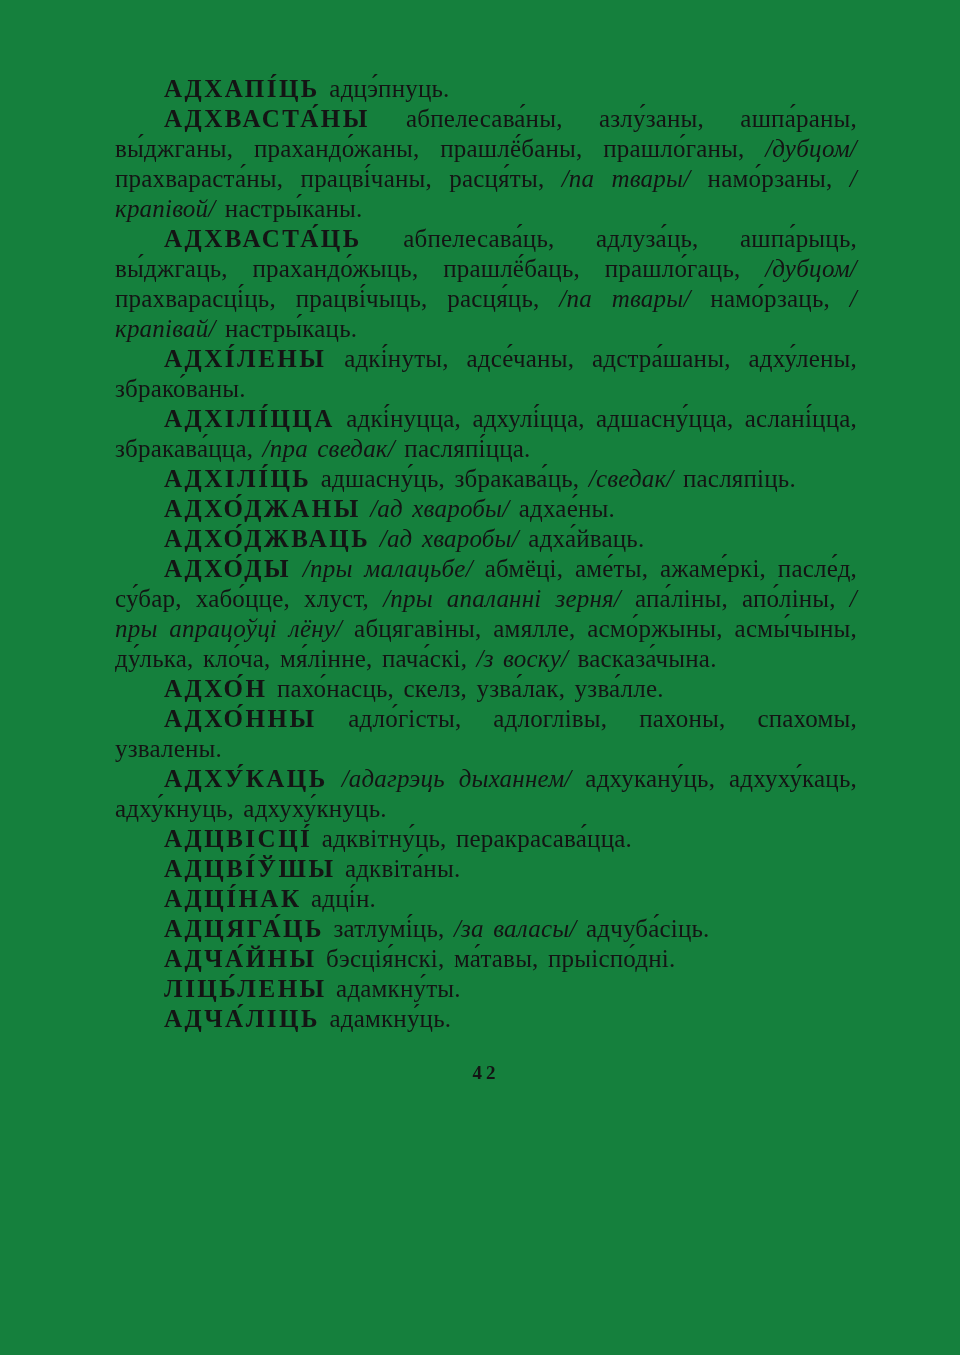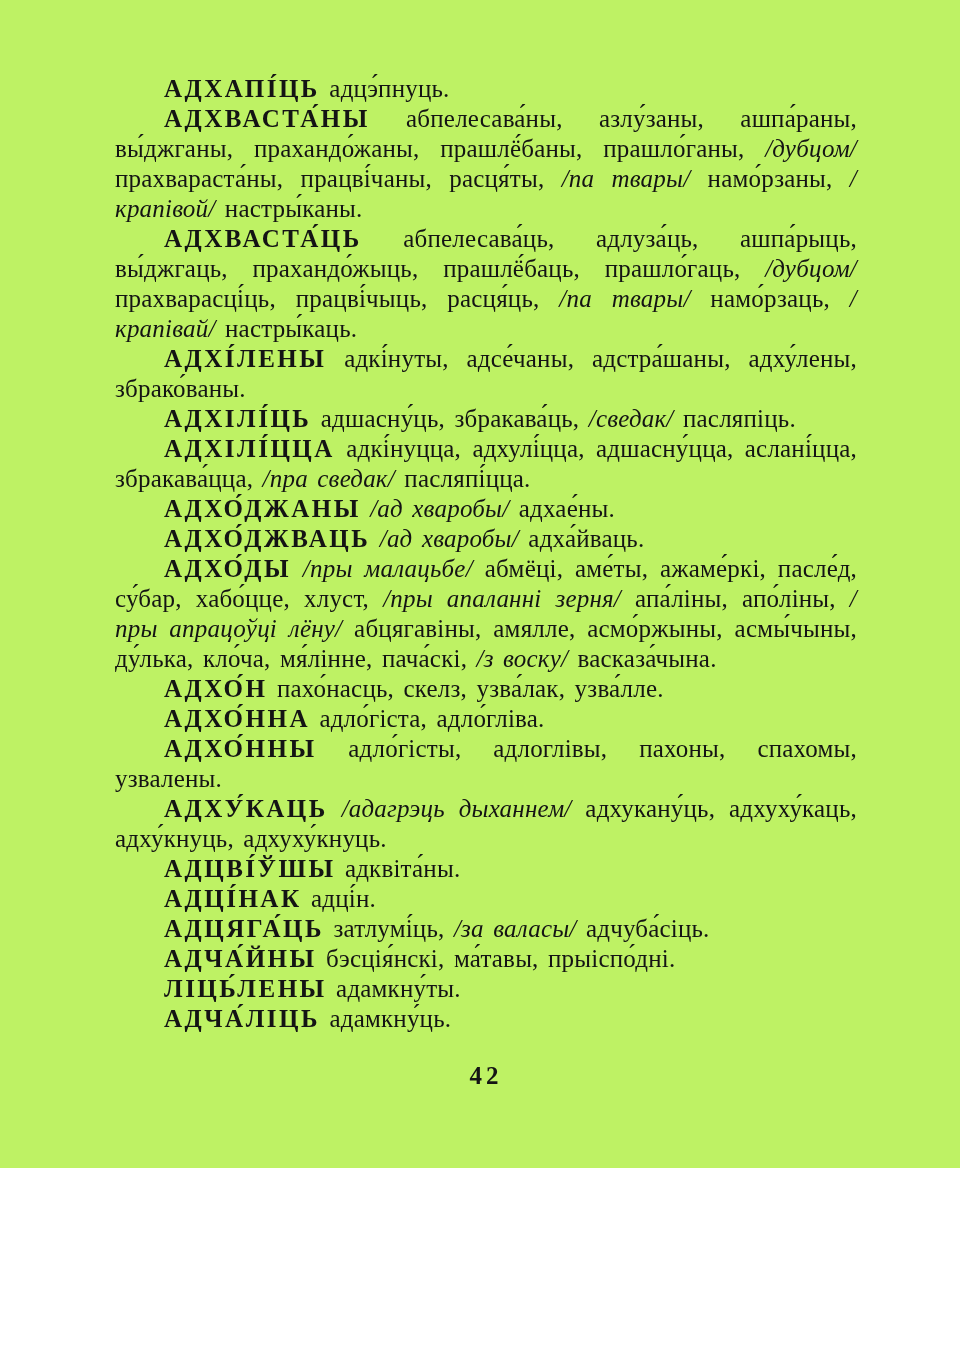--- a/index.html
+++ b/index.html
@@ -10,23 +10,23 @@
   body {
     width: 960px;
     height: 1355px;
     overflow: hidden;
     font-family: "Liberation Serif", "DejaVu Serif", serif;
     color: #141414;
   }
   .page {
     box-sizing: border-box;
     width: 960px;
-    height: 1168px;
+    height: 1355px;
     padding: 74px 103px 0 115px;
-    background: #bef264;
+    background: #15803d;
   }
   .entries {
     width: 742px;
     font-size: 25px;
     line-height: 30px;
     word-spacing: 3px;
     letter-spacing: 0.2px;
   }
   p.entry {
     margin: 0;
@@ -38,43 +38,43 @@
     letter-spacing: 2.5px;
     word-spacing: 0;
   }
   .seg-italic {
     font-style: italic;
   }
   .page-number {
     margin-top: 28px;
     width: 742px;
     text-align: center;
-    font-size: 25px;
+    font-size: 19px;
     font-weight: bold;
     letter-spacing: 4px;
   }
 </style>
 </head>
 <body>
 
 <div class="page">
   <div class="entries" id="entries">
       <p class="entry"><span class="seg-headword">АДХАПІ́ЦЬ</span><span class="seg-normal"> адцэ́пнуць.</span></p>
       <p class="entry"><span class="seg-headword">АДХВАСТА́НЫ</span><span class="seg-normal"> абпелесава́ны, азлу́заны, ашпа́раны, вы́джганы, прахандо́жаны, прашлё́баны, прашло́ганы, </span><span class="seg-italic">/дубцом/</span><span class="seg-normal"> прахвараста́ны, працві́чаны, расця́ты, </span><span class="seg-italic">/па твары/</span><span class="seg-normal"> намо́рзаны, </span><span class="seg-italic">/крапівой/</span><span class="seg-normal"> настры́каны.</span></p>
       <p class="entry"><span class="seg-headword">АДХВАСТА́ЦЬ</span><span class="seg-normal"> абпелесава́ць, адлуза́ць, ашпа́рыць, вы́джгаць, прахандо́жыць, прашлё́баць, прашло́гаць, </span><span class="seg-italic">/дубцом/</span><span class="seg-normal"> прахварасці́ць, працві́чыць, расця́ць, </span><span class="seg-italic">/па твары/</span><span class="seg-normal"> намо́рзаць, </span><span class="seg-italic">/крапівай/</span><span class="seg-normal"> настры́каць.</span></p>
       <p class="entry"><span class="seg-headword">АДХІ́ЛЕНЫ</span><span class="seg-normal"> адкі́нуты, адсе́чаны, адстра́шаны, адху́лены, збрако́ваны.</span></p>
+      <p class="entry"><span class="seg-headword">АДХІЛІ́ЦЦА</span><span class="seg-normal"> адкі́нуцца, адхулі́цца, адшасну́цца, аслані́цца, збракава́цца, </span><span class="seg-italic">/пра сведак/</span><span class="seg-normal"> пасляпі́цца.</span></p>
       <p class="entry"><span class="seg-headword">АДХІЛІ́ЦЬ</span><span class="seg-normal"> адшасну́ць, збракава́ць, </span><span class="seg-italic">/сведак/</span><span class="seg-normal"> пасляпіць.</span></p>
-      <p class="entry"><span class="seg-headword">АДХІЛІ́ЦЦА</span><span class="seg-normal"> адкі́нуцца, адхулі́цца, адшасну́цца, аслані́цца, збракава́цца, </span><span class="seg-italic">/пра сведак/</span><span class="seg-normal"> пасляпі́цца.</span></p>
       <p class="entry"><span class="seg-headword">АДХО́ДЖАНЫ</span><span class="seg-normal"> </span><span class="seg-italic">/ад хваробы/</span><span class="seg-normal"> адхае́ны.</span></p>
       <p class="entry"><span class="seg-headword">АДХО́ДЖВАЦЬ</span><span class="seg-normal"> </span><span class="seg-italic">/ад хваробы/</span><span class="seg-normal"> адха́йваць.</span></p>
       <p class="entry"><span class="seg-headword">АДХО́ДЫ</span><span class="seg-normal"> </span><span class="seg-italic">/пры малацьбе/</span><span class="seg-normal"> абмёці, аме́ты, ажаме́ркі, пасле́д, су́бар, хабо́цце, хлуст, </span><span class="seg-italic">/пры апаланні зерня/</span><span class="seg-normal"> апа́ліны, апо́ліны, </span><span class="seg-italic">/пры апрацоўці лёну/</span><span class="seg-normal"> абцягавіны, амялле, асмо́ржыны, асмы́чыны, ду́лька, кло́ча, мя́лінне, пача́скі, </span><span class="seg-italic">/з воску/</span><span class="seg-normal"> васказа́чына.</span></p>
       <p class="entry"><span class="seg-headword">АДХО́Н</span><span class="seg-normal"> пахо́насць, скелз, узва́лак, узва́лле.</span></p>
-      <p class="entry"><span class="seg-headword">АДХО́ННА</span><span class="seg-normal"> адло́гіста, адло́гліва.</span></p>
       <p class="entry"><span class="seg-headword">АДХО́ННЫ</span><span class="seg-normal"> адло́гісты, адлоглівы, пахоны, спахомы, узвалены.</span></p>
       <p class="entry"><span class="seg-headword">АДХУ́КАЦЬ</span><span class="seg-normal"> </span><span class="seg-italic">/адагрэць дыханнем/</span><span class="seg-normal"> адхукану́ць, адхуху́каць, адху́кнуць, адхуху́кнуць.</span></p>
+      <p class="entry"><span class="seg-headword">АДЦВІСЦІ́</span><span class="seg-normal"> адквітну́ць, перакрасава́цца.</span></p>
       <p class="entry"><span class="seg-headword">АДЦВІ́ЎШЫ</span><span class="seg-normal"> адквіта́ны.</span></p>
       <p class="entry"><span class="seg-headword">АДЦІ́НАК</span><span class="seg-normal"> адці́н.</span></p>
       <p class="entry"><span class="seg-headword">АДЦЯГА́ЦЬ</span><span class="seg-normal"> затлумі́ць, </span><span class="seg-italic">/за валасы/</span><span class="seg-normal"> адчуба́сіць.</span></p>
       <p class="entry"><span class="seg-headword">АДЧА́ЙНЫ</span><span class="seg-normal"> бэсція́нскі, ма́тавы, прыіспо́дні.</span></p>
       <p class="entry"><span class="seg-headword">ЛІЦЬ́ЛЕНЫ</span><span class="seg-normal"> адамкну́ты.</span></p>
       <p class="entry"><span class="seg-headword">АДЧА́ЛІЦЬ</span><span class="seg-normal"> адамкну́ць.</span></p>
     </div>
   <div class="page-number">42</div>
 </div>
 

